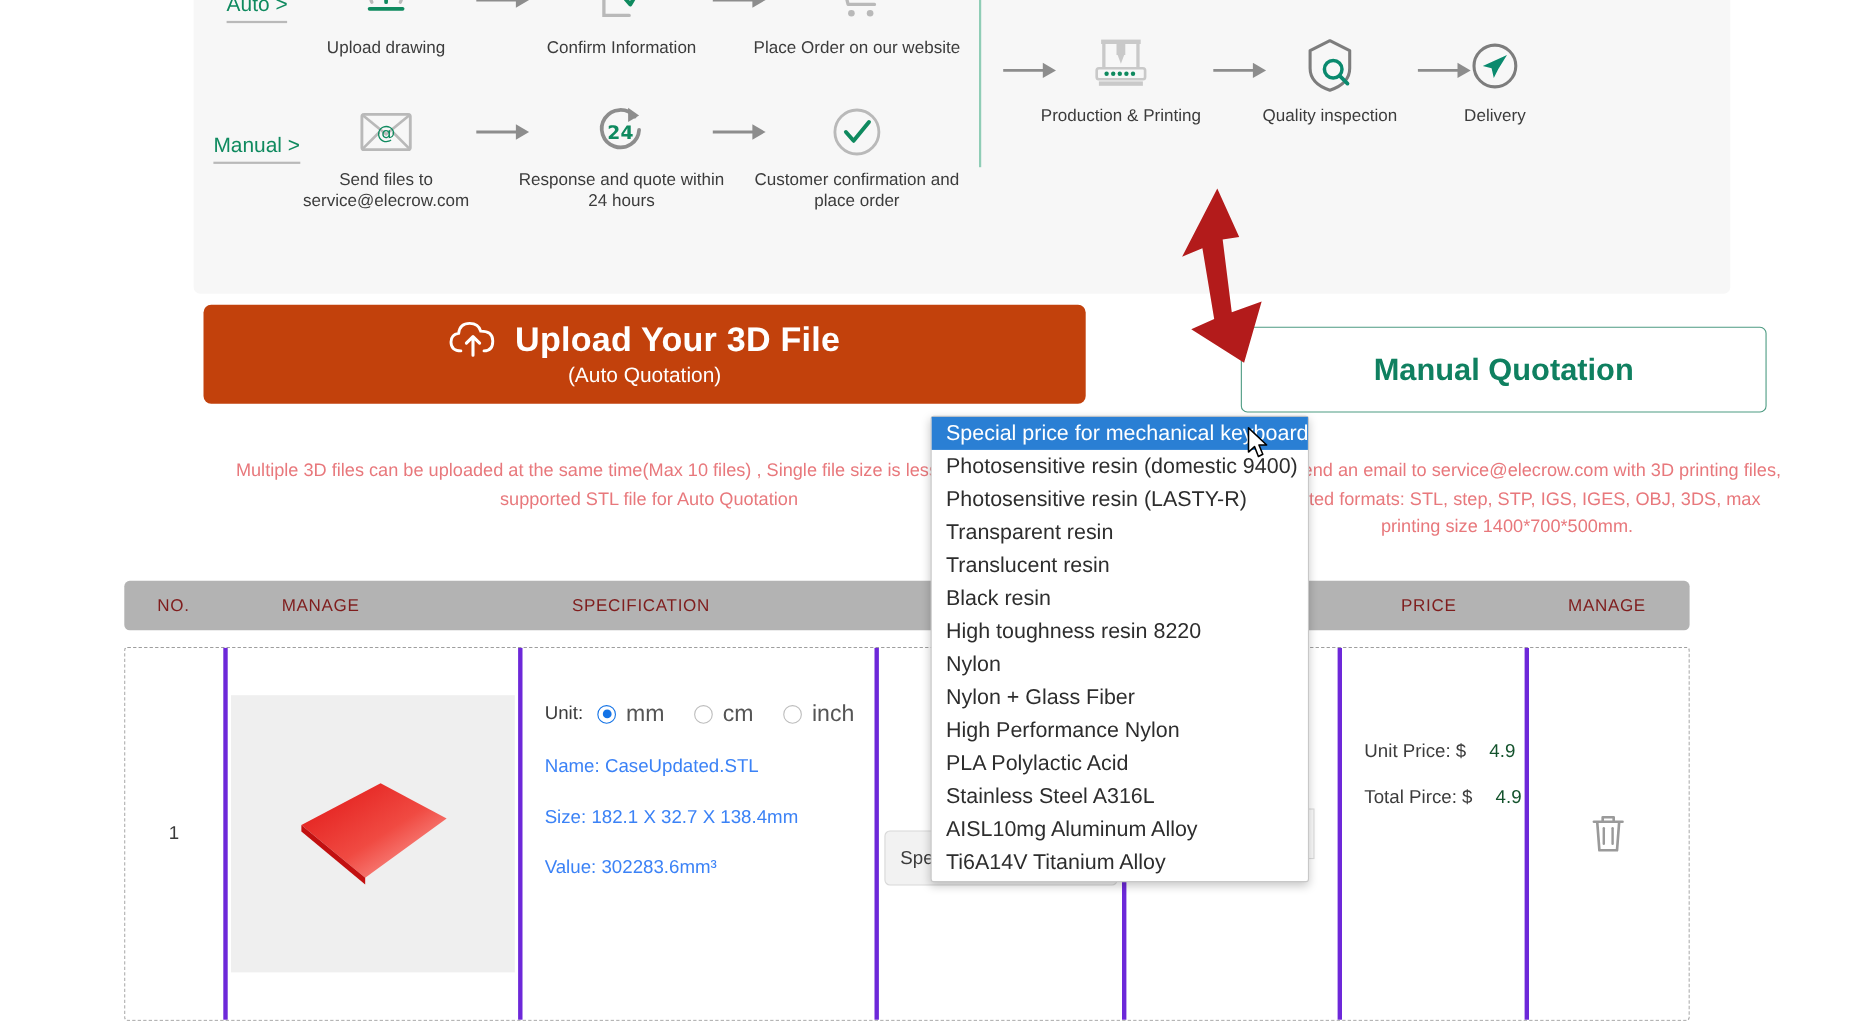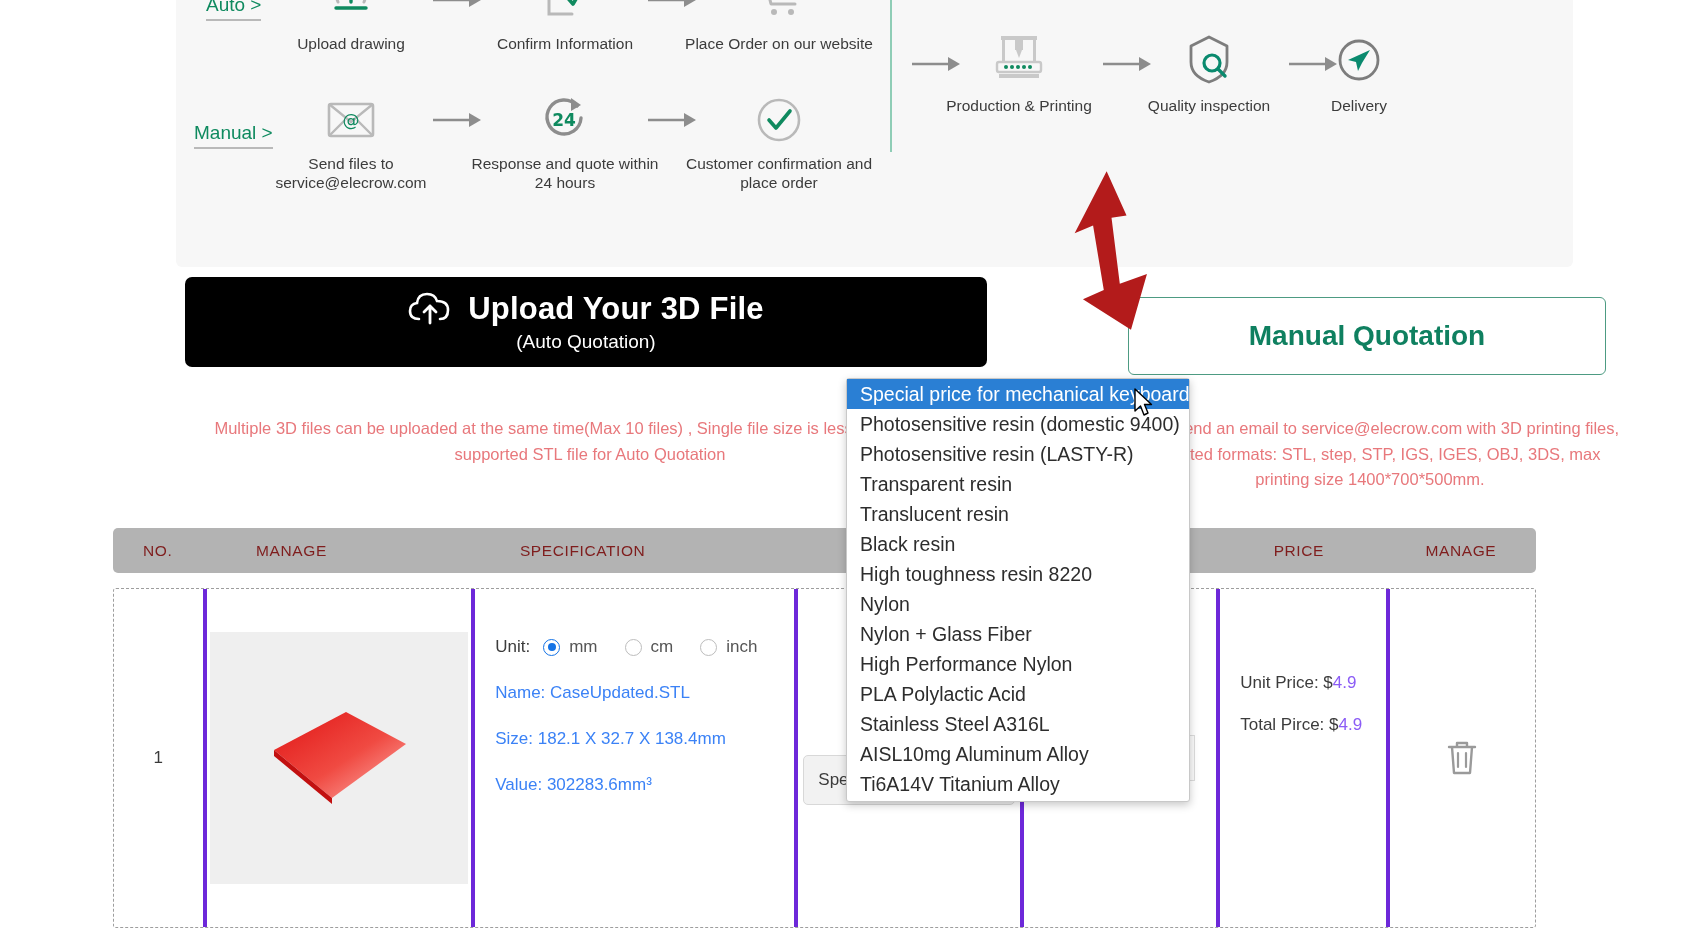--- a/index.html
+++ b/index.html
@@ -33,21 +33,21 @@
   .arrow { position: absolute; width: 54px; height: 20px; }
   .divider-v {
     position: absolute; left: 714px; top: 10px; width: 2px; height: 200px;
     background: #8fcdb6;
   }
 
   
   .cta-upload {
     position: absolute; left: 185px; top: 277px;
     width: 802px; height: 90px;
-    background: #000000; border-radius: 7px;
+    background: #c2410c; border-radius: 7px;
     display: flex; flex-direction: column; align-items: center; justify-content: center;
     color: #fff; cursor: pointer;
   }
   .cta-upload .row1 { display: flex; align-items: center; gap: 16px; }
   .cta-upload .t1 { font-size: 31px; font-weight: bold; letter-spacing: .2px; }
   .cta-upload .t2 { font-size: 19px; margin-top: 4px; }
 
   .cta-manual {
     position: absolute; left: 1128px; top: 297px;
     width: 478px; height: 78px;
@@ -103,38 +103,38 @@
     display: flex; align-items: center; justify-content: center;
   }
   .spec-unit { display: flex; align-items: center; gap: 9px; font-size: 17px; color: #3c3c3c; }
   .spec-unit .lab { margin-right: 4px; }
   .radio {
     width: 17px; height: 17px; border-radius: 50%; border: 1.5px solid #bdbdbd;
     display: inline-flex; align-items: center; justify-content: center; background: #fff;
   }
   .radio.on { border-color: #1473e6; }
   .radio.on::after { content: ""; width: 8px; height: 8px; border-radius: 50%; background: #1473e6; }
-  .ropt { margin-right: 18px; color: #555; font-size: 17px; }
+  .ropt { margin-right: 18px; color: #555; font-size: 21px; }
   .spec-line { font-size: 17px; color: #3b82f6; margin-top: 26px; }
 
   .mat-select {
     width: 212px; height: 50px; background: #f2f2f2; border: 1px solid #d8d8d8;
     border-radius: 5px; display: flex; align-items: center; justify-content: space-between;
     padding: 0 14px; font-size: 17px; color: #3c3c3c; cursor: pointer;
     position: relative; top: 22px;
   }
   .stepper { display: flex; position: relative; top: 0; }
   .stepper > div {
     width: 49px; height: 46px; border: 1px solid #dcdcdc;
     display: flex; align-items: center; justify-content: center;
     font-size: 19px; color: #9a9a9a; background: #fafafa;
   }
   .stepper .num { background: #fff; color: #333; font-size: 17px; width: 52px; }
   .price-line { font-size: 17px; color: #3c3c3c; margin-bottom: 22px; white-space: nowrap; }
-  .price-amt { color: #8b5cf6; }
+  .price-amt { color: #14532d; margin-left: 21px; }
 
   
   .dropdown {
     position: absolute; left: 846px; top: 378px; width: 344px;
     background: #fff; border: 1px solid #c8c8c8; border-radius: 3px;
     box-shadow: 0 3px 9px rgba(0,0,0,.22); z-index: 40;
     padding: 0 0 2px 0;
   }
   .dd-item {
     font-size: 19.5px; color: #2d2d2d; padding: 2px 0 2px 13px; line-height: 26px;

